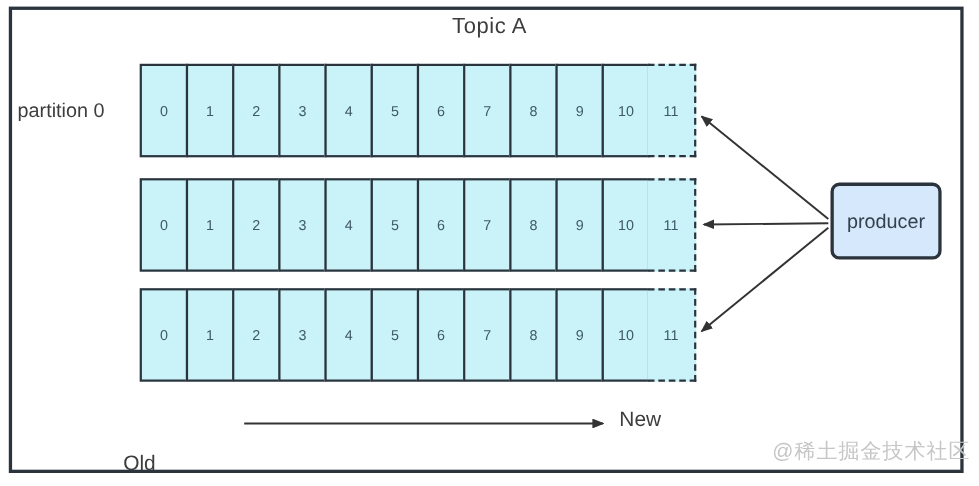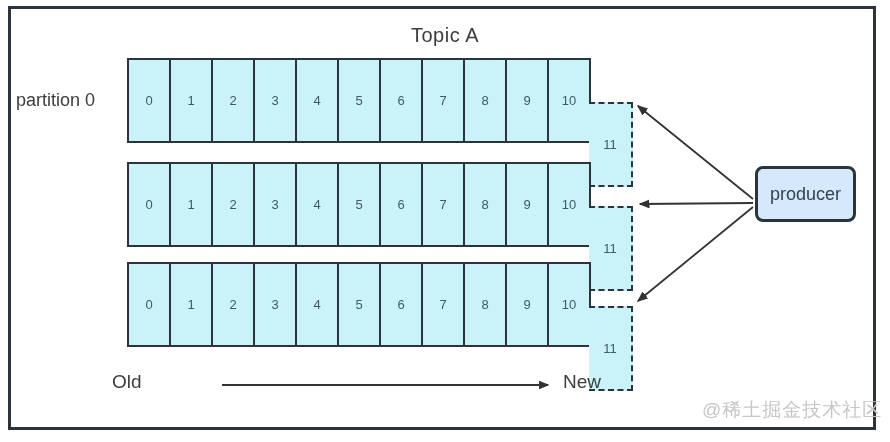--- a/index.html
+++ b/index.html
@@ -22,21 +22,20 @@
   .frame{
     position:absolute;left:8px;top:6px;width:868px;height:424px;
     border:3px solid var(--border);
     box-sizing:border-box;
   }
   .title{
     position:absolute;left:0;top:13px;width:890px;
     text-align:center;
     font-size:20px;color:var(--text);
     letter-spacing:0.5px;
-    margin-top:11px;
   }
   .row-label{
     position:absolute;left:16px;width:105px;height:85px;
     display:flex;align-items:center;
     font-size:18px;color:var(--text);
     white-space:nowrap;
   }
   .lbl0{top:58px;text-align:right;} .lbl1{top:162px;} .lbl2{top:262px;}
   .cells{
     position:absolute;left:127px;height:85px;
@@ -51,40 +50,39 @@
     background:var(--cell-fill);
     display:flex;align-items:center;justify-content:center;
     font-size:13px;color:var(--cell-text);
   }
   .cell:first-child{margin-left:0;}
   .cell.dashed{
     border-left:none;
     border-top:2px dashed var(--border);
     border-right:2px dashed var(--border);
     border-bottom:2px dashed var(--border);
-    margin-top:44px;
   }
   .producer{
-    position:absolute;left:755px;top:166px;width:101px;height:56px;
+    position:absolute;left:755px;top:166px;width:101px;height:70px;
     box-sizing:border-box;
     background:var(--producer-fill);
     border:3px solid var(--border);
     border-radius:8px;
     display:flex;align-items:center;justify-content:center;
     font-size:18px;color:#33424e;text-align:center;
   }
   .arrows{
     position:absolute;left:0;top:0;width:890px;height:442px;
     pointer-events:none;
   }
   .axis-label{
     position:absolute;top:371px;
     font-size:19px;color:var(--text);
   }
-  .old{left:112px;} .new{left:563px;}
+  .old{left:112px;margin-top:40px;} .new{left:563px;}
   .watermark{
     position:absolute;left:702px;top:397px;
     font-size:19px;color:var(--watermark);
     letter-spacing:1px;
     white-space:nowrap;
   }
 </style>
 </head>
 <body>
 

